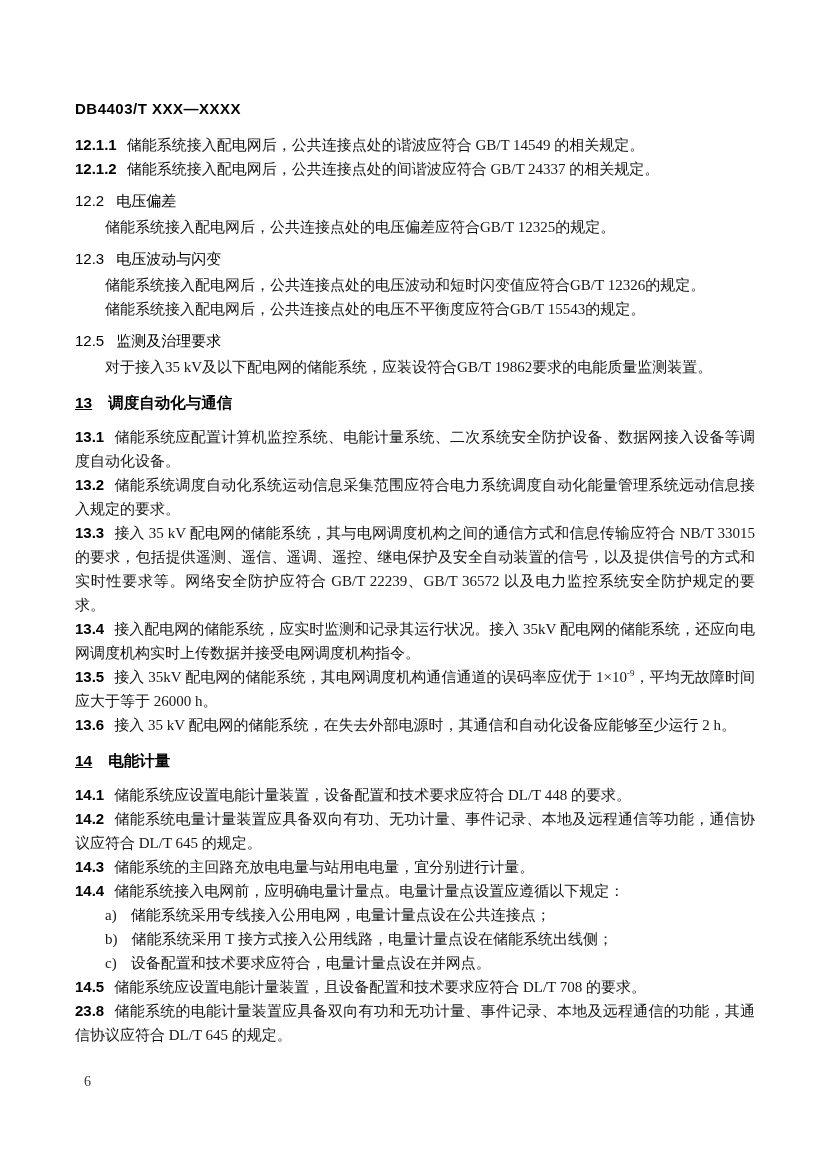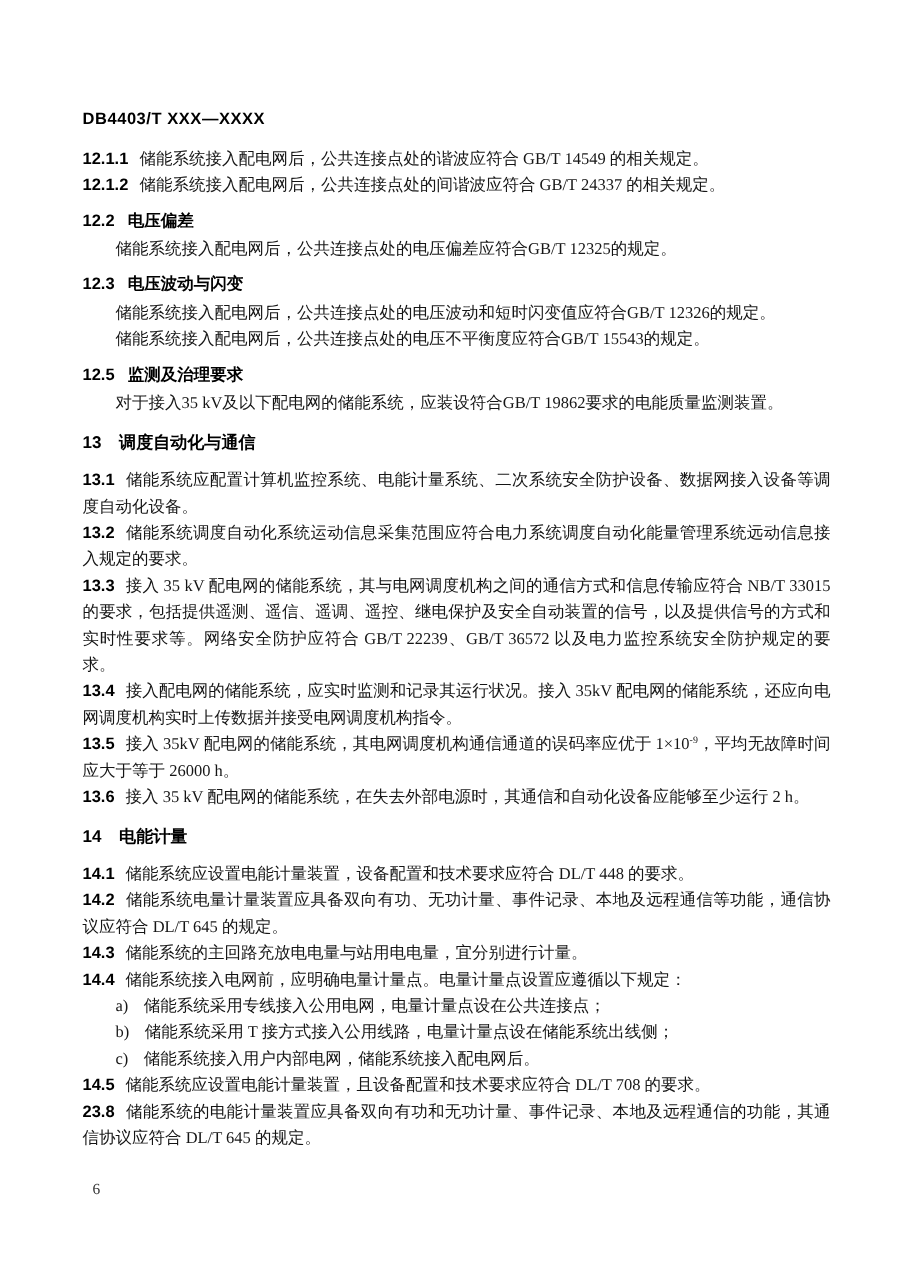--- a/index.html
+++ b/index.html
@@ -21,30 +21,30 @@
     font-weight:700;font-size:15px;letter-spacing:0.5px;
     margin-bottom:12px;color:#000;
   }
   .clause{text-align:justify;}
   .clause .num{
     font-family:"Liberation Sans","DejaVu Sans",sans-serif;
     font-weight:700;color:#000;margin-right:10px;white-space:nowrap;
   }
   .heading{
     font-family:"Liberation Sans","DejaVu Sans",sans-serif;
-    font-weight:700;color:#000;
+    font-weight:400;color:#000;
     margin:8px 0 2px 0;
   }
   .heading .num{margin-right:12px;}
   .chapter{
     font-family:"Liberation Sans","DejaVu Sans",sans-serif;
     font-weight:700;color:#000;font-size:15.5px;
     margin:12px 0 10px 0;
   }
-  .chapter .num{margin-right:16px;}
+  .chapter .num{margin-right:16px;text-decoration:underline;}
   .para{text-indent:2em;text-align:justify;}
   .list-item{text-indent:2em;text-align:justify;}
   .list-item .label{margin-right:14px;}
   sup{font-size:9px;line-height:0;}
   .page-number{
     position:absolute;left:84px;top:1074px;
     font-size:14px;color:#333;
     font-family:"Liberation Serif","DejaVu Serif",serif;
   }
 </style>
@@ -96,21 +96,21 @@
     <div class="clause"><span class="num">14.2</span><span>储能系统电量计量装置应具备双向有功、无功计量、事件记录、本地及远程通信等功能，通信协议应符合 DL/T 645 的规定。</span></div>
 
     <div class="clause"><span class="num">14.3</span><span>储能系统的主回路充放电电量与站用电电量，宜分别进行计量。</span></div>
 
     <div class="clause"><span class="num">14.4</span><span>储能系统接入电网前，应明确电量计量点。电量计量点设置应遵循以下规定：</span></div>
 
     <div class="list-item"><span class="label">a)</span><span>储能系统采用专线接入公用电网，电量计量点设在公共连接点；</span></div>
 
     <div class="list-item"><span class="label">b)</span><span>储能系统采用 T 接方式接入公用线路，电量计量点设在储能系统出线侧；</span></div>
 
-    <div class="list-item"><span class="label">c)</span><span>储能系统接入用户内部电网，储能系统接入配电网后。</span></div>
+    <div class="list-item"><span class="label">c)</span><span>设备配置和技术要求应符合，电量计量点设在并网点。</span></div>
 
     <div class="clause"><span class="num">14.5</span><span>储能系统应设置电能计量装置，且设备配置和技术要求应符合 DL/T 708 的要求。</span></div>
 
     <div class="clause"><span class="num">23.8</span><span>储能系统的电能计量装置应具备双向有功和无功计量、事件记录、本地及远程通信的功能，其通信协议应符合 DL/T 645 的规定。</span></div>
 
   </div>
 
   <div class="page-number">6</div>
 </div>
 

